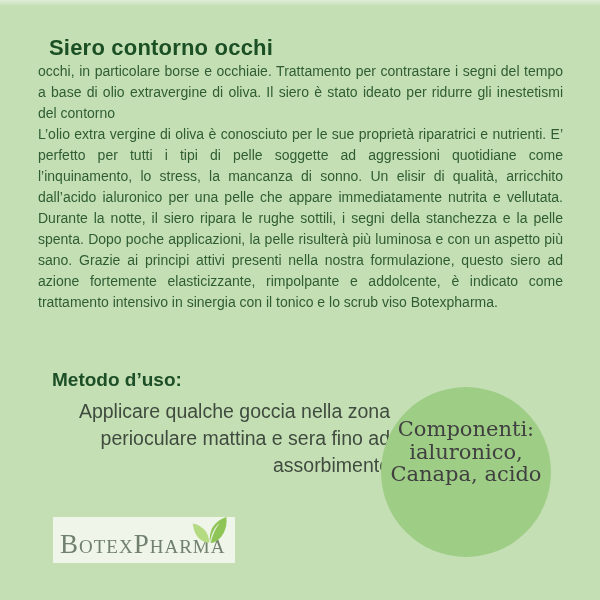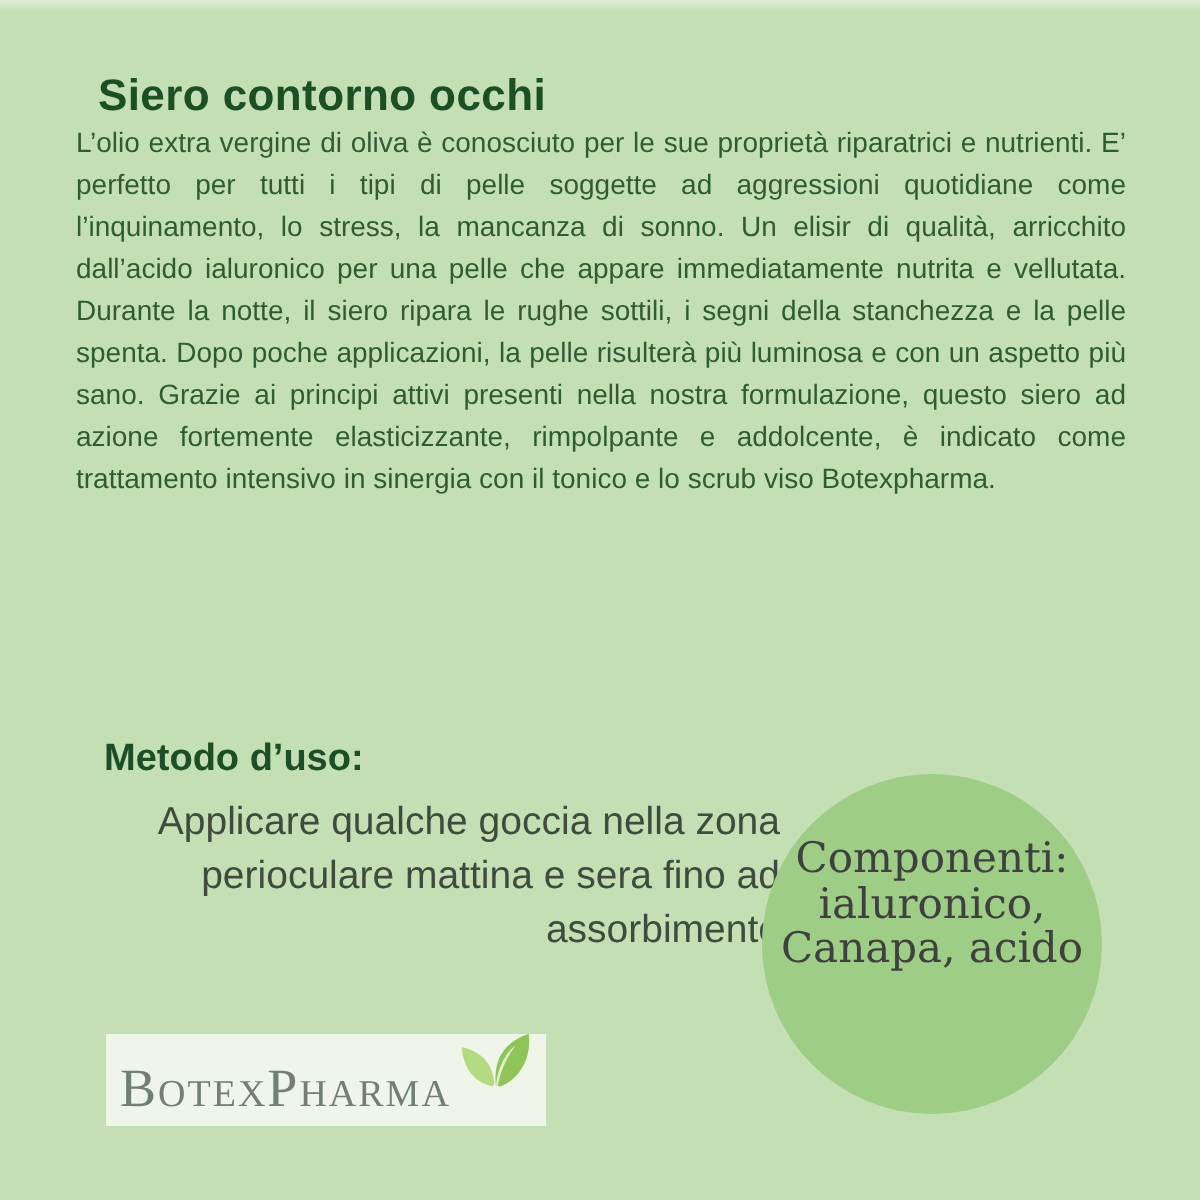--- a/index.html
+++ b/index.html
@@ -42,21 +42,21 @@
     position:absolute;left:381px;top:387px;
     width:170px;height:170px;border-radius:50%;
     background:#9ecd85;
     text-align:center;
     font-family:"DejaVu Serif", serif;
     font-size:21px;line-height:22.5px;color:#404040;
     box-sizing:border-box;padding-top:31px;
   }
   .logo{
     position:absolute;left:53px;top:517px;
-    width:220px;height:46px;
+    width:182px;height:46px;
     background:#eff5e8;
   }
   .logo-text{
     position:absolute;left:7px;bottom:5px;
     font-family:"Liberation Serif", serif;
     font-variant:small-caps;
     font-size:27px;line-height:27px;
     color:#71806f;letter-spacing:1px;
     white-space:nowrap;
   }
@@ -66,20 +66,21 @@
   }
 </style>
 </head>
 <body>
 
 <div class="page">
 
   <h1 class="title">Siero contorno occhi</h1>
 
   <div class="body-text">
+    <p>occhi, in particolare borse e occhiaie. Trattamento per contrastare i segni del tempo a base di olio extravergine di oliva. Il siero è stato ideato per ridurre gli inestetismi del contorno</p>
     <p>L’olio extra vergine di oliva è conosciuto per le sue proprietà riparatrici e nutrienti. E’ perfetto per tutti i tipi di pelle soggette ad aggressioni quotidiane come l’inquinamento, lo stress, la mancanza di sonno. Un elisir di qualità, arricchito dall’acido ialuronico per una pelle che appare immediatamente nutrita e vellutata. Durante la notte, il siero ripara le rughe sottili, i segni della stanchezza e la pelle spenta. Dopo poche applicazioni, la pelle risulterà più luminosa e con un aspetto più sano. Grazie ai principi attivi presenti nella nostra formulazione, questo siero ad azione fortemente elasticizzante, rimpolpante e addolcente, è indicato come trattamento intensivo in sinergia con il tonico e lo scrub viso Botexpharma.</p>
   </div>
 
   <div class="usage">
     <h2>Metodo d’uso:</h2>
     <p>Applicare qualche goccia nella zona perioculare mattina e sera fino ad assorbimento</p>
   </div>
 
   <div class="components-circle">
     <div>Componenti:</div>

